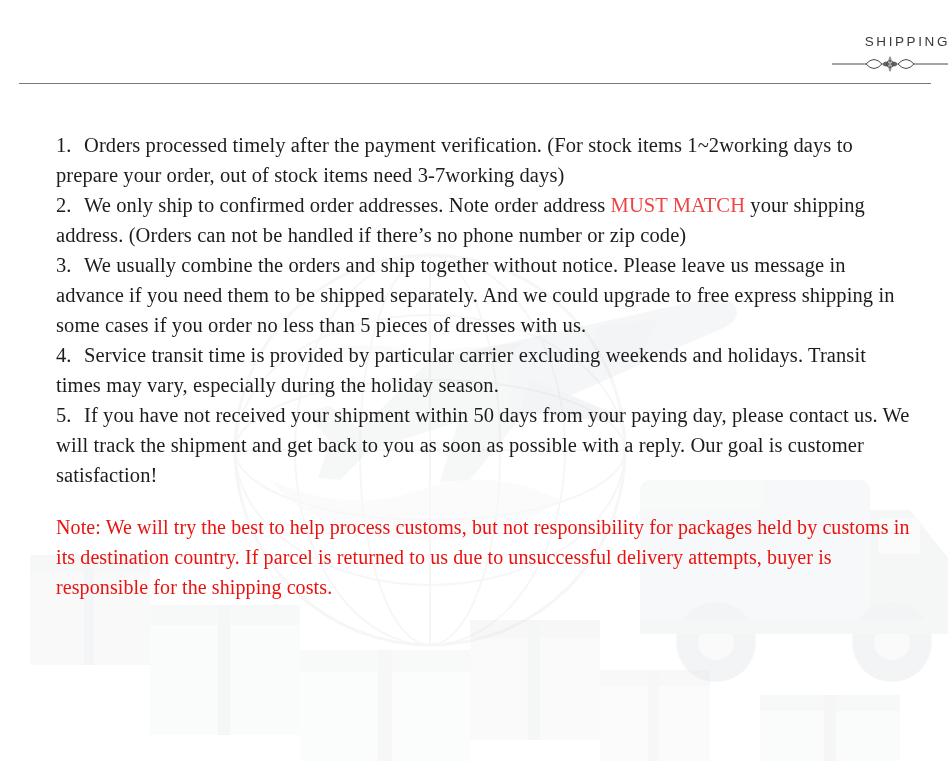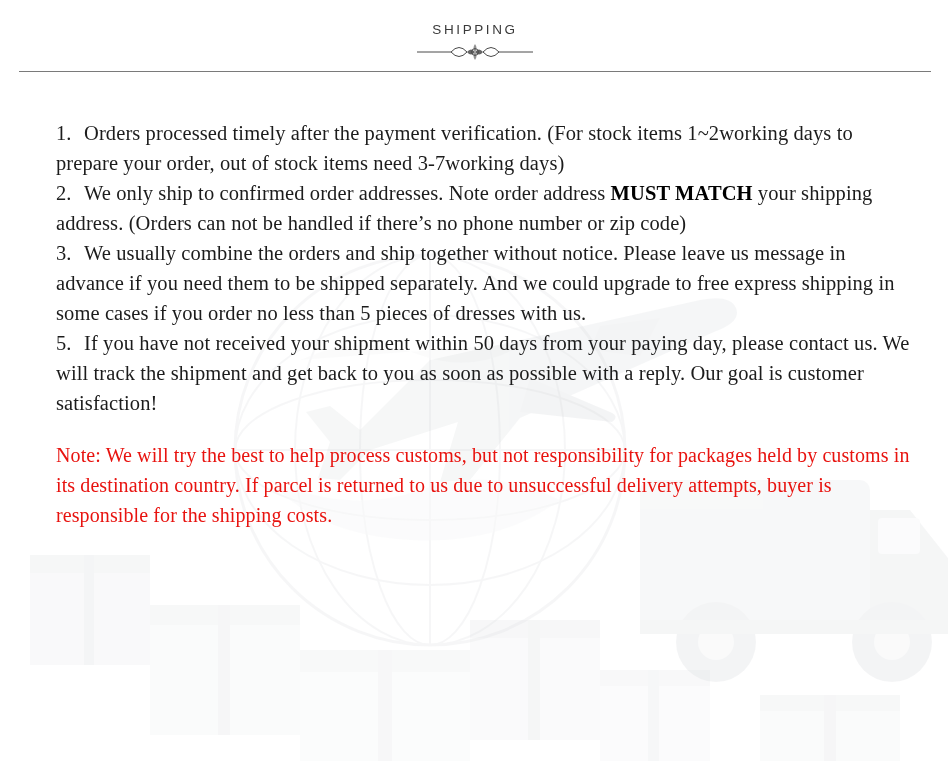--- a/index.html
+++ b/index.html
@@ -25,22 +25,22 @@
     height: 611px;
     z-index: 0;
     pointer-events: none;
   }
 
   
   .header {
     position: relative;
     z-index: 2;
     width: 950px;
-    padding-top: 22px;
-    text-align: center;
+    padding-top: 34px;
+    text-align: right;
   }
   .header-title {
     font-family: "Liberation Sans", sans-serif;
     font-size: 13.5px;
     letter-spacing: 2.6px;
     color: #3a3a3a;
     font-weight: 400;
   }
   .header-ornament {
     margin: 4px auto 0 auto;
@@ -66,22 +66,22 @@
     color: #1c1c1c;
     margin: 0;
     text-align: left;
     letter-spacing: 0.1px;
   }
   .para .num {
     display: inline-block;
     min-width: 28px;
   }
   .emph {
-    color: #000000;
-    font-weight: bold;
+    color: #ef4444;
+    font-weight: normal;
     text-align: center;
   }
   .note {
     margin-top: 22px;
     font-size: 20px;
     line-height: 30px;
     color: #e8130f;
     font-weight: normal;
     letter-spacing: 0.1px;
   }
@@ -176,20 +176,23 @@
   </p>
 
   <p class="para">
     <span class="num">2.</span><span>We only ship to confirmed order addresses. Note order address </span><span class="emph">MUST MATCH</span><span> your shipping address.  (Orders can not be handled if there’s no phone number or zip code)</span>
   </p>
 
   <p class="para">
     <span class="num">3.</span><span>We usually combine the orders and ship together without notice. Please leave us message in advance if you need them to be shipped separately. And we could upgrade to free express shipping in some cases if you order no less than 5 pieces of dresses with us.</span>
   </p>
 
+  <p class="para">
+    <span class="num">4.</span><span>Service transit time is provided by particular carrier excluding weekends and holidays. Transit times may vary, especially during the holiday season.</span>
+  </p>
 
   <p class="para">
     <span class="num">5.</span><span>If you have not received your shipment within 50 days from your paying day, please contact us. We will track the shipment and get back to you as soon as possible with a reply. Our goal is customer satisfaction!</span>
   </p>
 
 
   <p class="note">  Note:  We will try the best to help process customs, but not responsibility for packages held by customs in its destination country. If parcel is returned to us due to unsuccessful delivery attempts, buyer is responsible for the shipping costs.</p>
 </div>
 
 </body></html>

